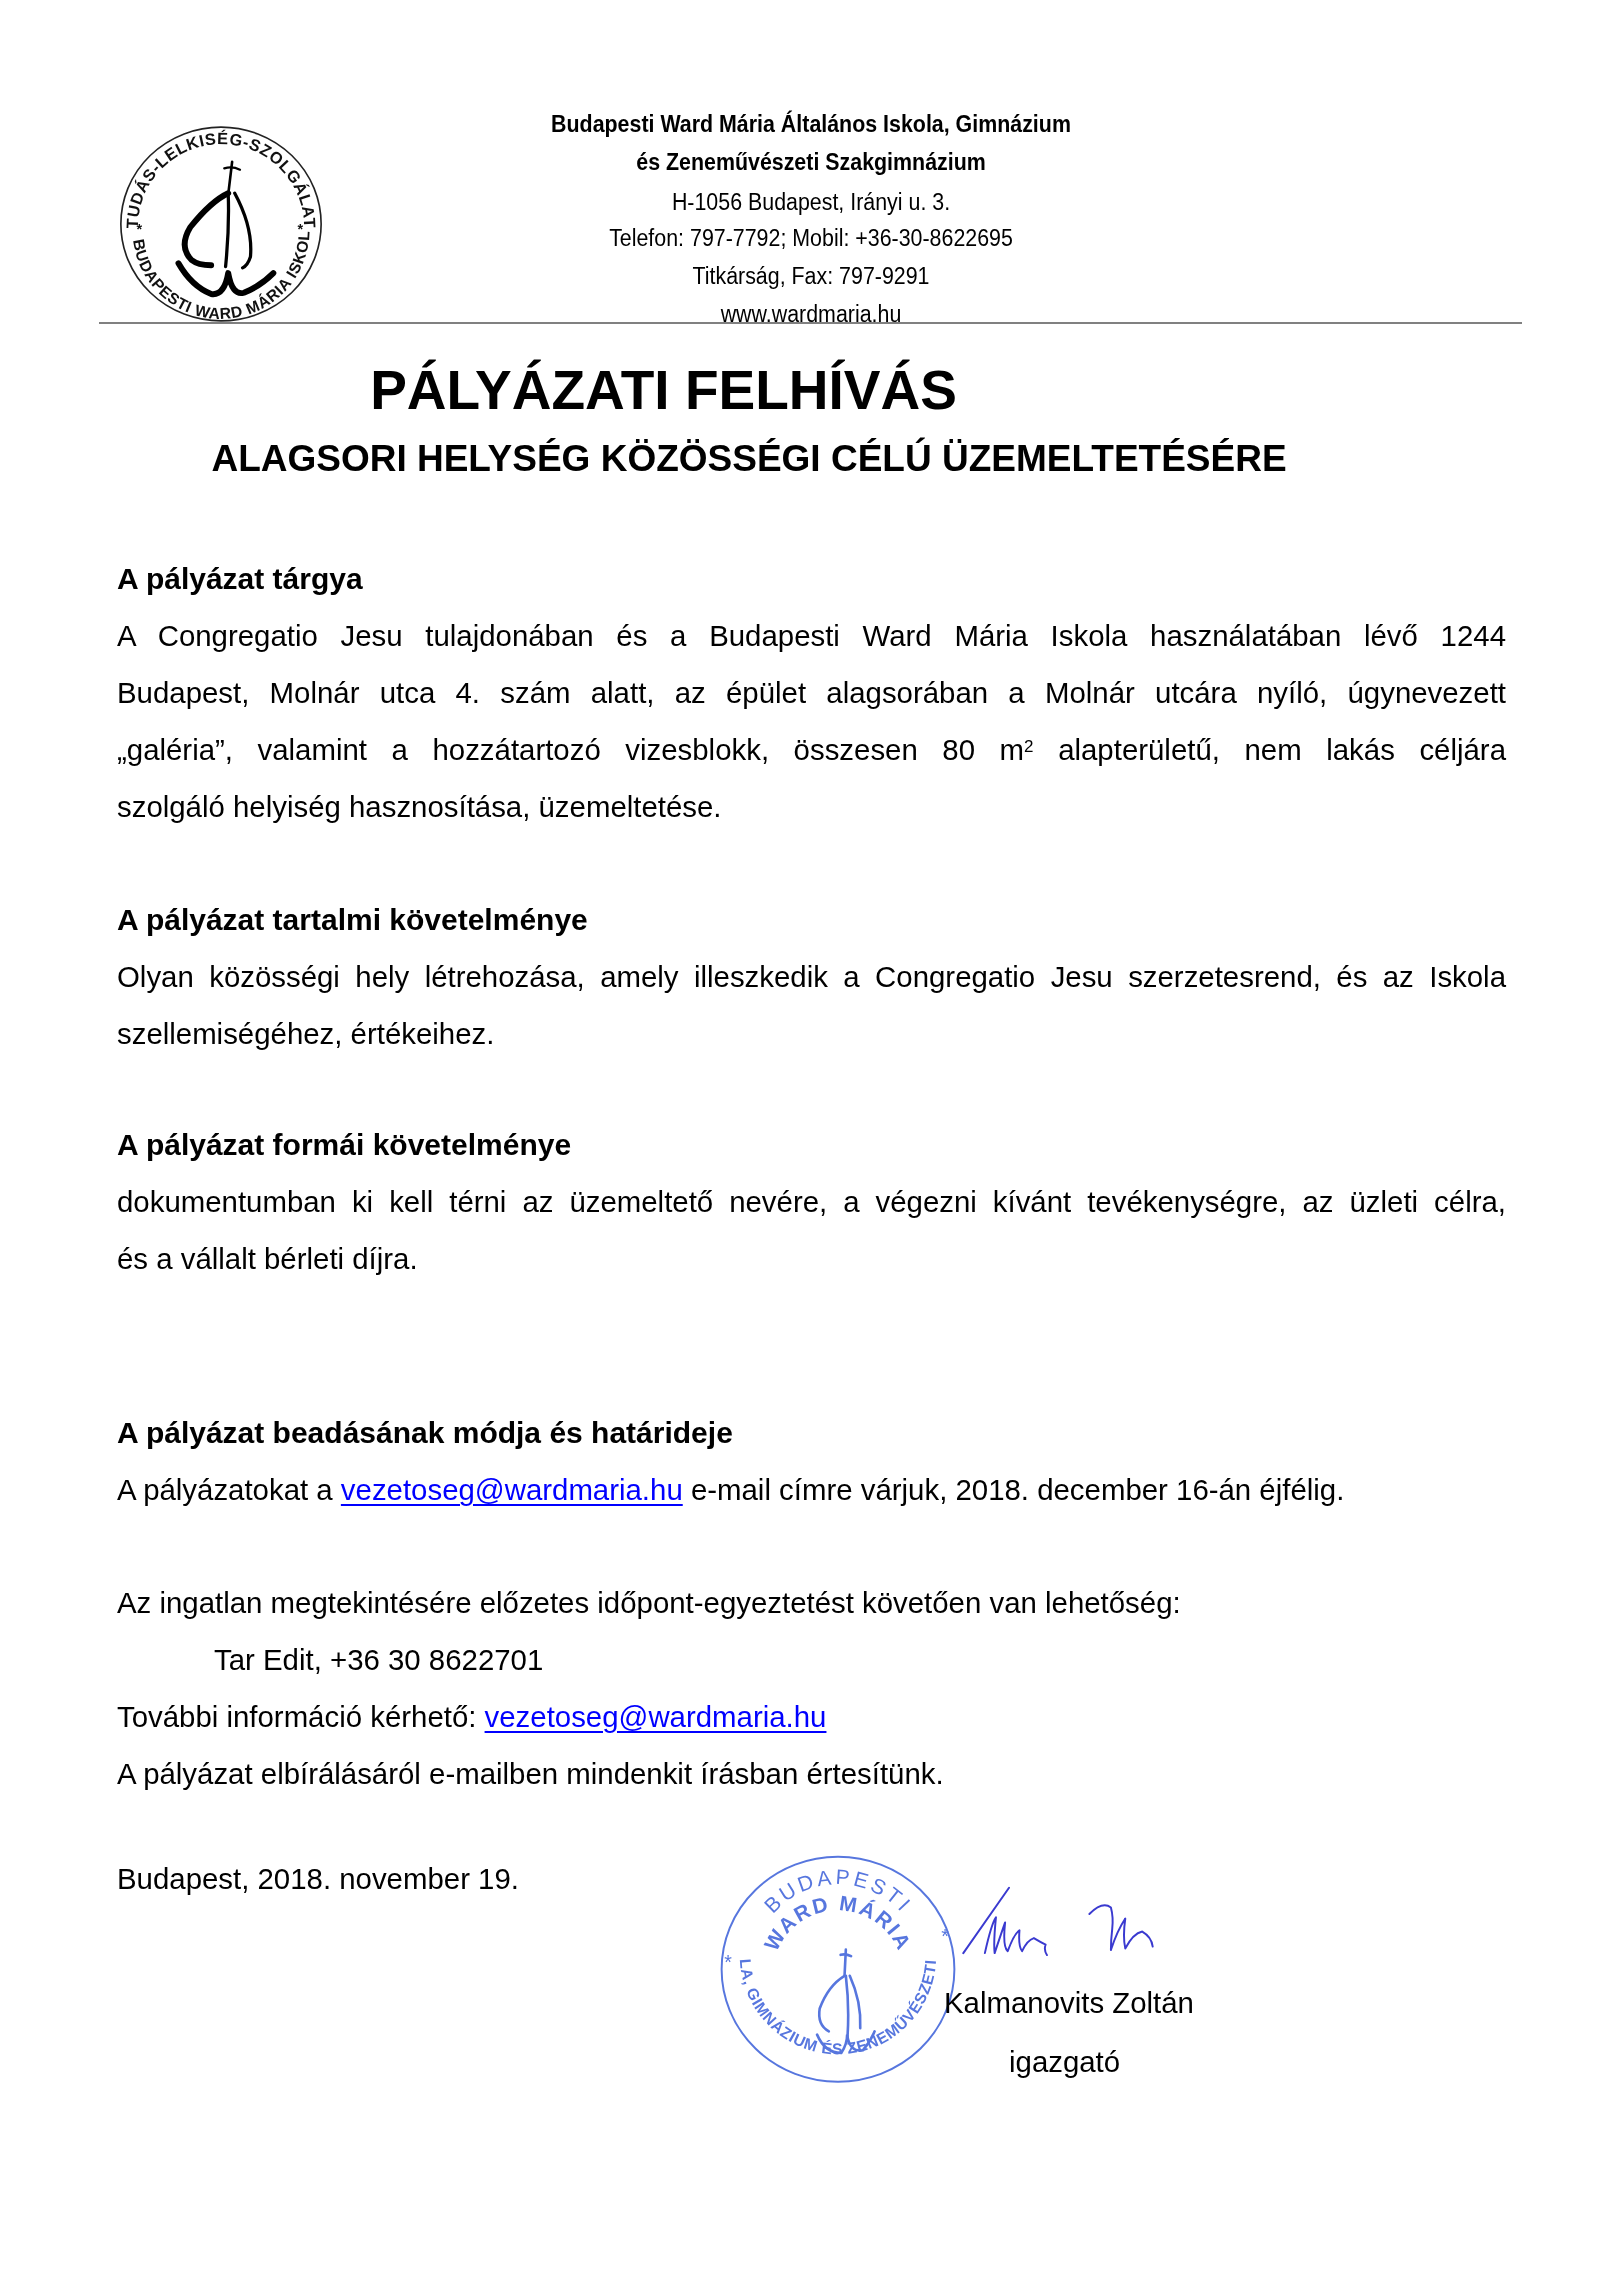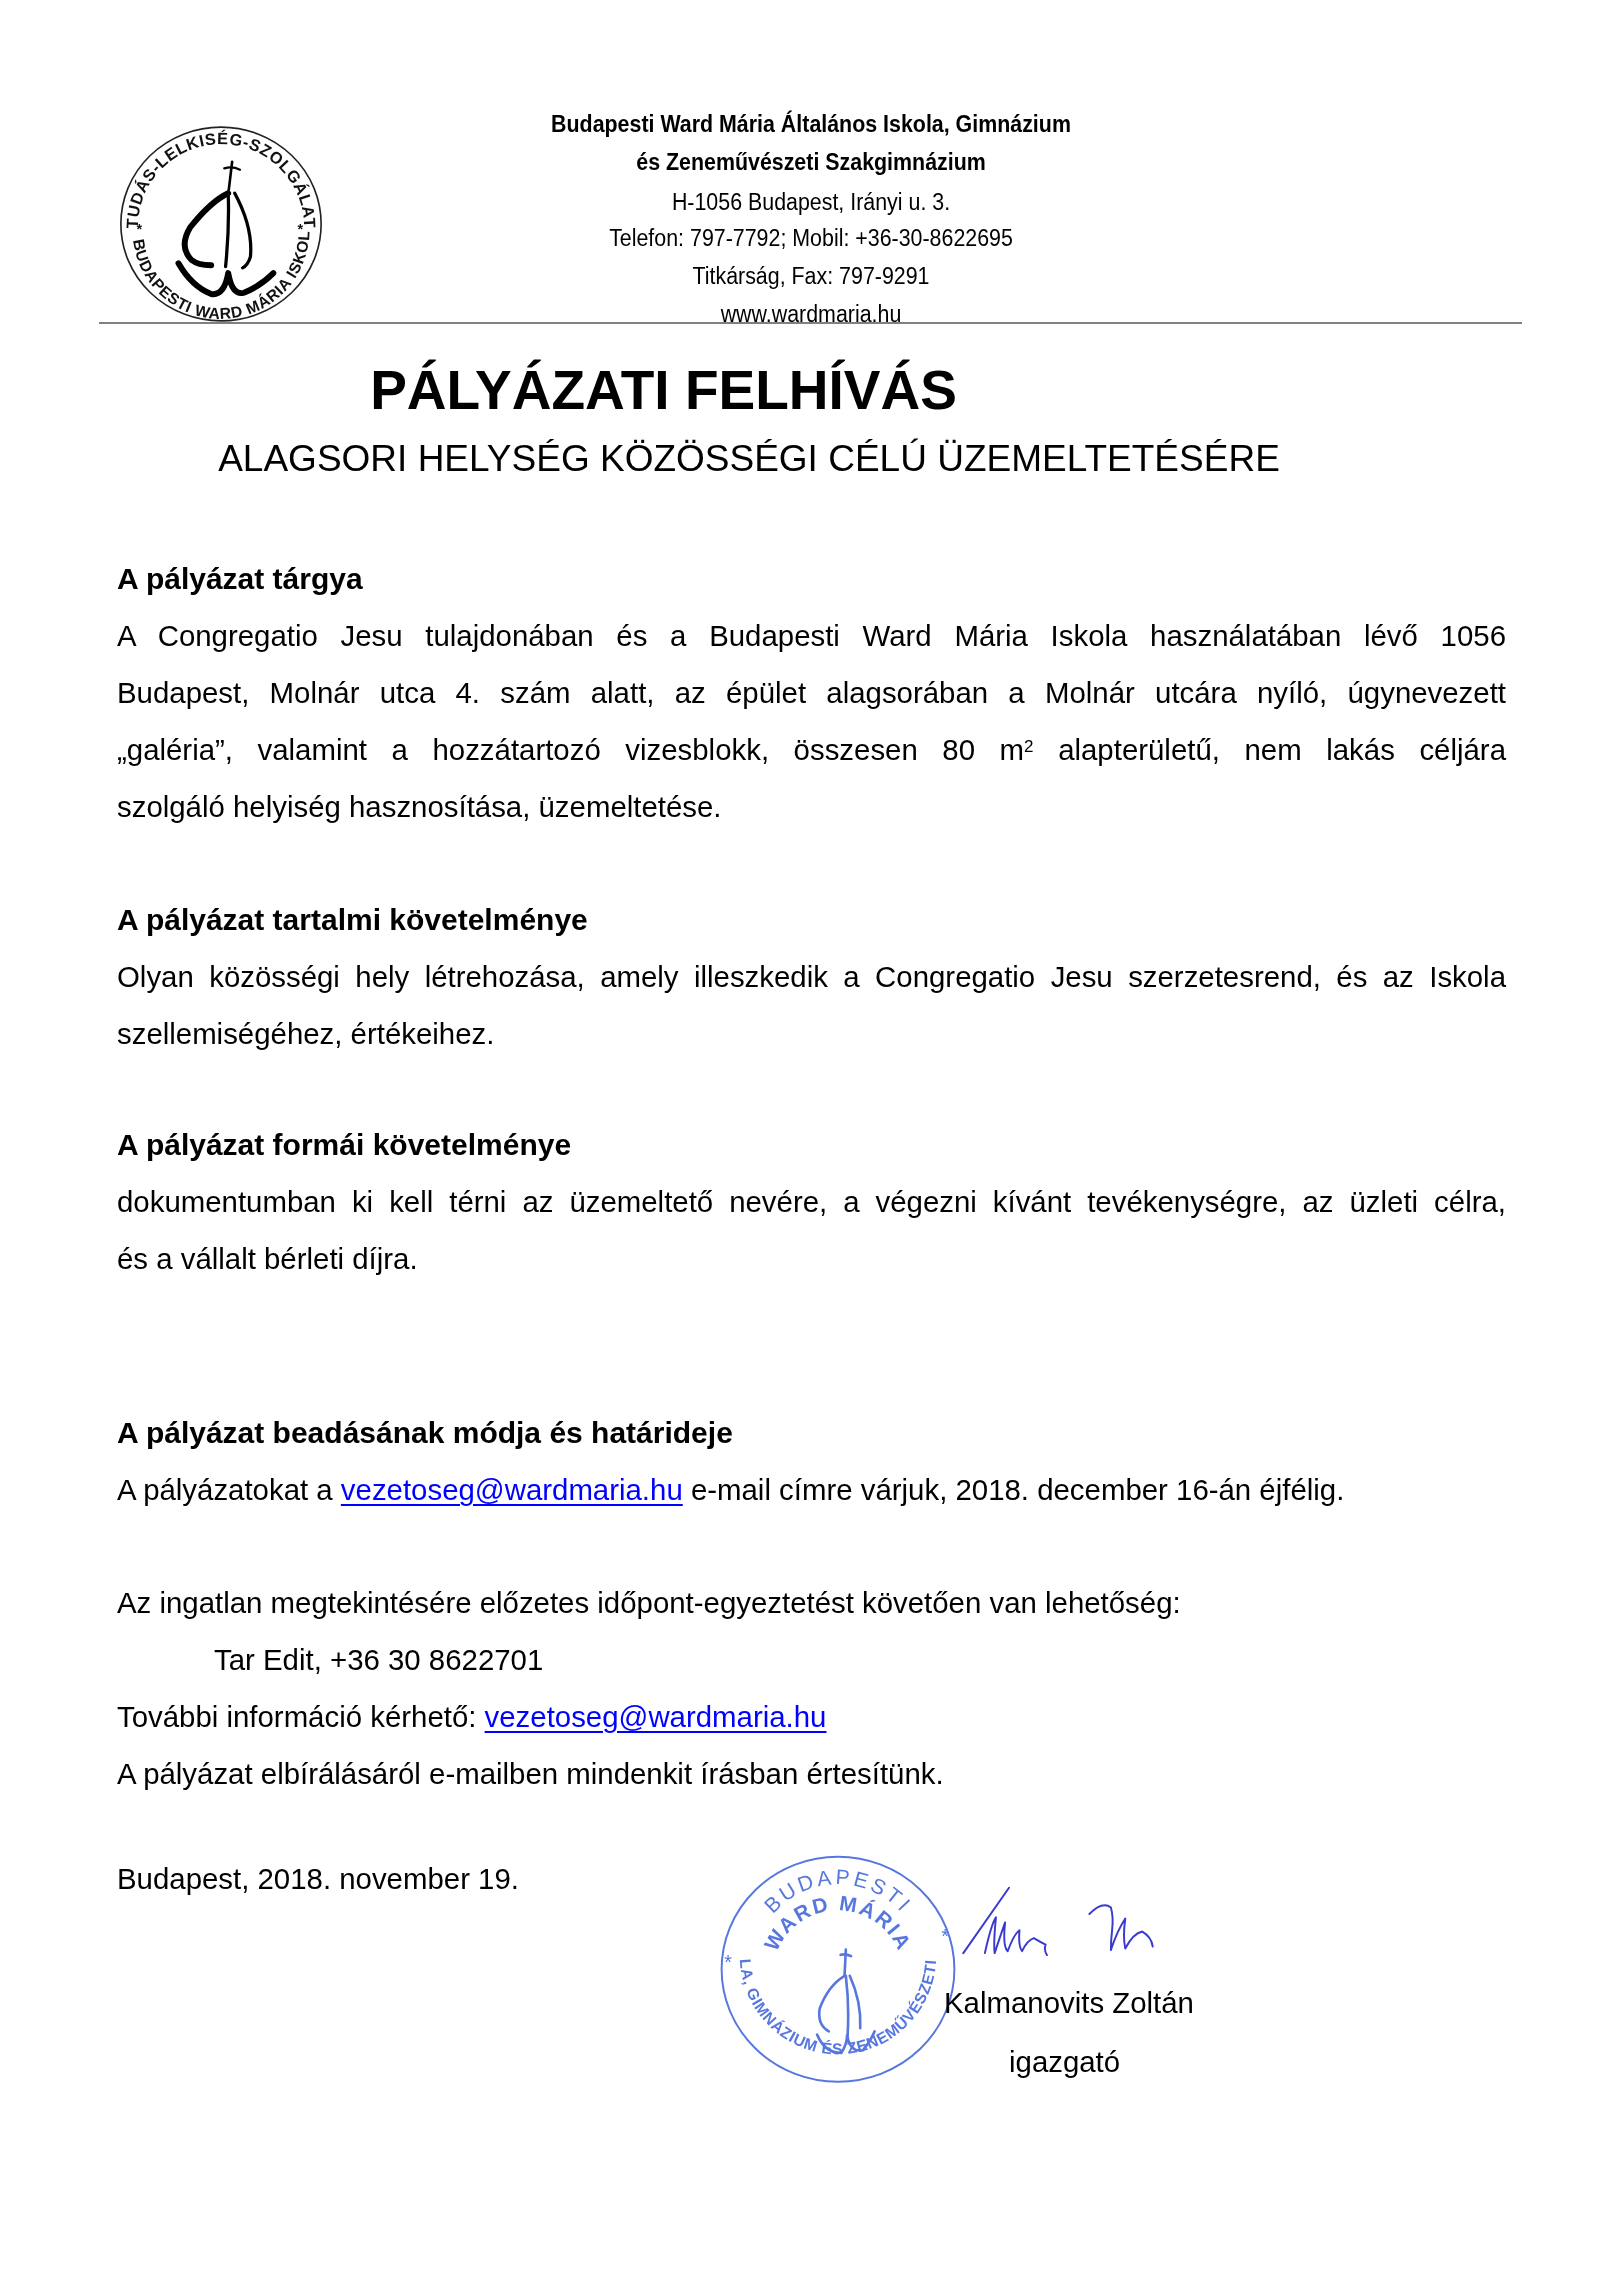--- a/index.html
+++ b/index.html
@@ -10,21 +10,21 @@
   
   .logo { left:113px; top:116px; width:216px; height:216px; }
   .lh { left:366px; width:890px; text-align:center; white-space:nowrap;
         font-size:23px; line-height:38px; transform:scaleX(0.93); transform-origin:center; }
   .lh .b { font-weight:bold; }
   .rule { left:99px; top:322px; width:1423px; height:2px; background:#808080; }
 
   
   .title { left:0; width:1327px; top:359px; text-align:center; font-weight:bold;
            font-size:55px; line-height:63px; white-space:nowrap; }
-  .subtitle { left:0; width:1498px; top:436px; text-align:center; font-weight:normal;
+  .subtitle { left:0; width:1498px; top:436px; text-align:center; font-weight:bold;
               font-size:37px; line-height:46px; white-space:nowrap; }
 
   
   .para { left:117px; width:1389px; font-size:29.4px; line-height:57px; }
   .h { font-weight:bold; font-size:30px; }
   .line { display:block; white-space:nowrap; }
   .jl { display:block; text-align:justify; text-align-last:justify; }
   a.link { color:#0000ff; text-decoration:underline; text-decoration-thickness:2px; text-underline-offset:3.9px; }
   sup.sq { font-size:17px; vertical-align:top; position:relative; top:-2.6px; }
 
@@ -72,21 +72,21 @@
 <div class="abs lh" style="top:257px;">Titkárság, Fax: 797-9291</div>
 <div class="abs lh" style="top:295px;">www.wardmaria.hu</div>
 
 <div class="abs rule"></div>
 
 <div class="abs title">PÁLYÁZATI FELHÍVÁS</div>
 <div class="abs subtitle">ALAGSORI HELYSÉG KÖZÖSSÉGI CÉLÚ ÜZEMELTETÉSÉRE</div>
 
 <div class="abs para" style="top:550px;">
   <span class="line h">A pályázat tárgya</span>
-  <span class="jl">A Congregatio Jesu tulajdonában és a Budapesti Ward Mária Iskola használatában lévő 1056</span>
+  <span class="jl">A Congregatio Jesu tulajdonában és a Budapesti Ward Mária Iskola használatában lévő 1244</span>
   <span class="jl">Budapest, Molnár utca 4. szám alatt, az épület alagsorában a Molnár utcára nyíló, úgynevezett</span>
   <span class="jl"><span>„galéria”, valamint a hozzátartozó vizesblokk, összesen 80 m</span><sup class="sq">2</sup><span> alapterületű, nem lakás céljára</span></span>
   <span class="line">szolgáló helyiség hasznosítása, üzemeltetése.</span>
 </div>
 
 <div class="abs para" style="top:891px;">
   <span class="line h">A pályázat tartalmi követelménye</span>
   <span class="jl">Olyan közösségi hely létrehozása, amely illeszkedik a Congregatio Jesu szerzetesrend, és az Iskola</span>
   <span class="line">szellemiségéhez, értékeihez.</span>
 </div>

